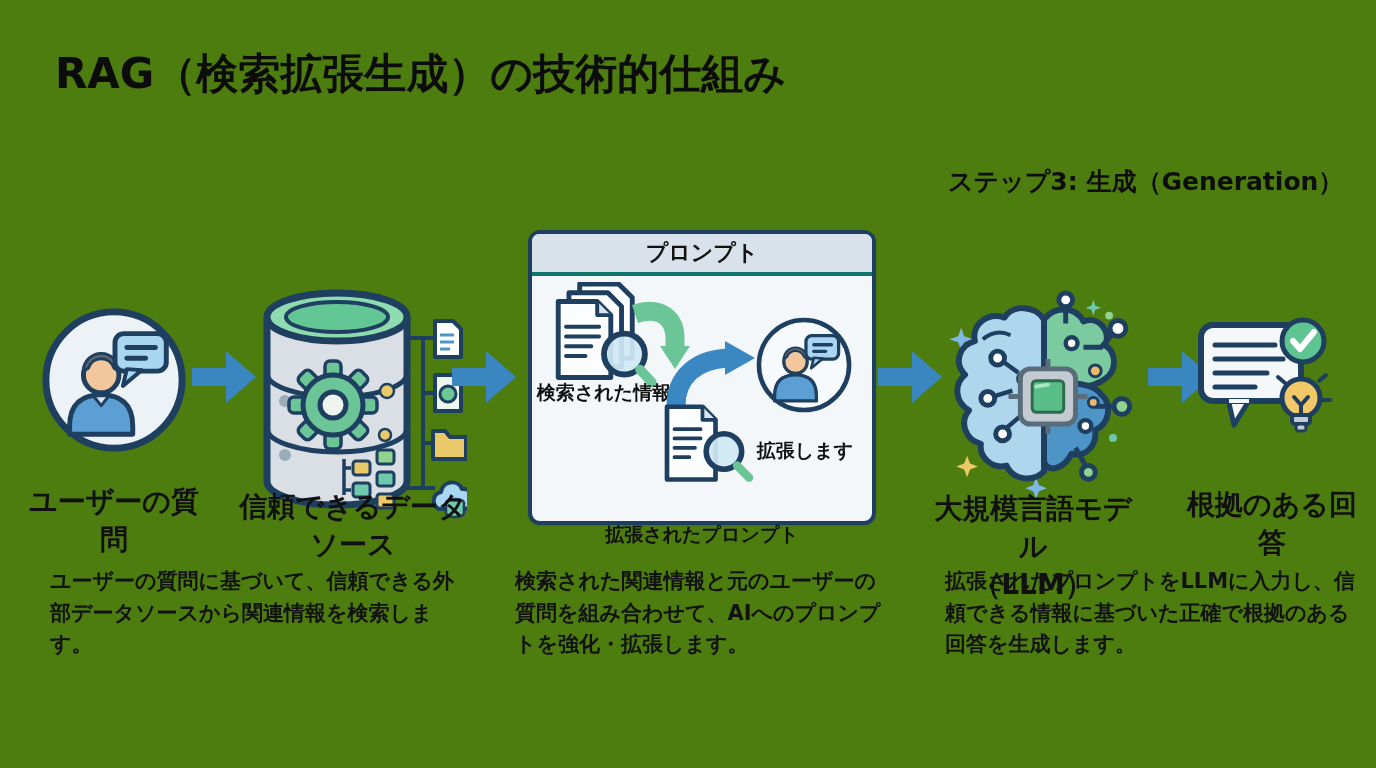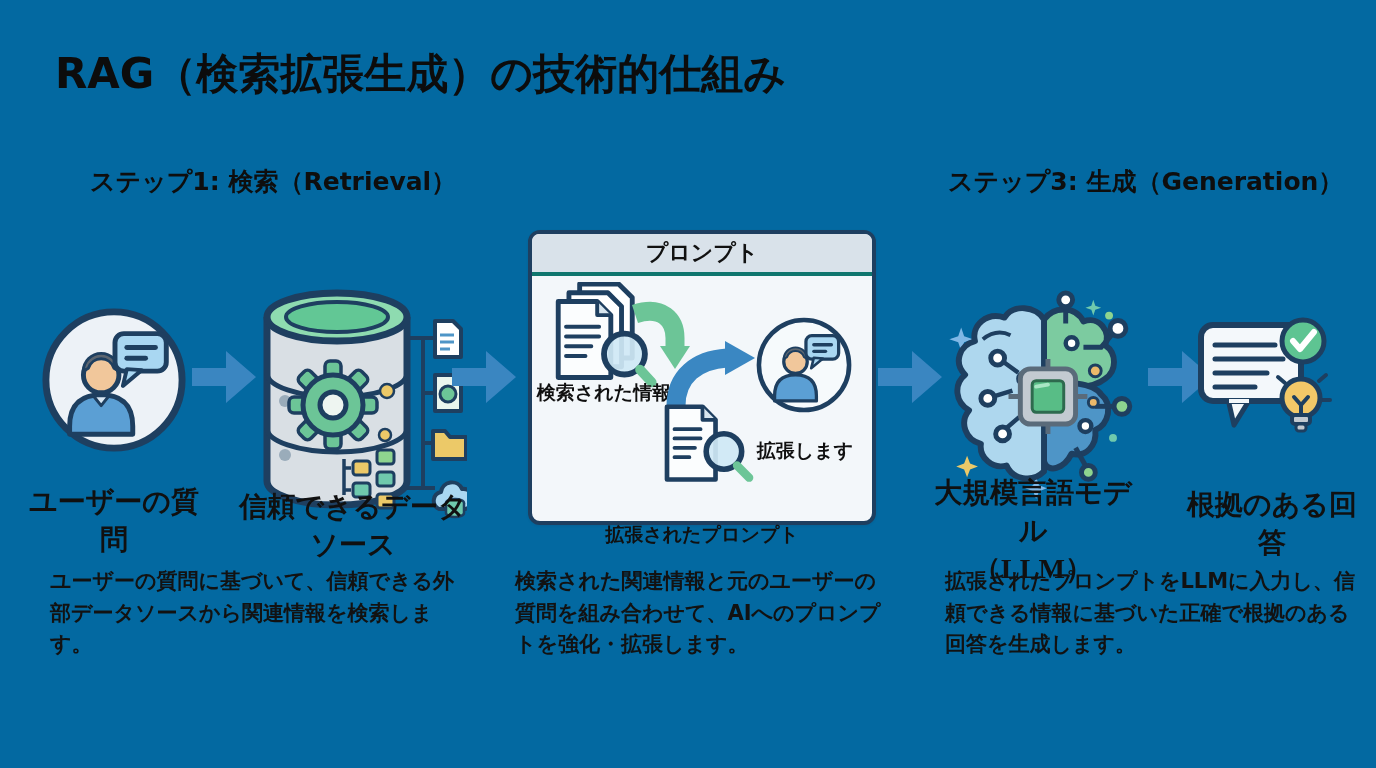--- a/index.html
+++ b/index.html
@@ -1,16 +1,16 @@
 <!DOCTYPE html>
 <html><head>
 <meta charset="utf-8">
 <style>
   html,body{margin:0;padding:0;background:#ffffff;}
-  .canvas{position:relative;width:1376px;height:768px;background:#0369a1;overflow:hidden;
+  .canvas{position:relative;width:1376px;height:768px;background:#4d7c0f;overflow:hidden;
           font-family:"DejaVu Sans","Liberation Sans",sans-serif;color:#111;}
   .abs{position:absolute;}
   .title{font-size:42px;font-weight:800;letter-spacing:0px;white-space:nowrap;color:#0c0c0c;}
   .step-header{font-size:25px;font-weight:800;white-space:nowrap;color:#0e0e0e;}
   .lbl{font-weight:700;font-size:28px;text-align:center;color:#101010;line-height:1.35;}
   .lbl-sm{font-weight:700;font-size:19px;text-align:center;color:#101010;line-height:1.32;}
   .desc{font-weight:700;font-size:21px;line-height:1.5;color:#121212;text-align:left;}
   .prompt-box{box-sizing:border-box;width:348px;height:295px;border:4px solid #1e3f60;border-radius:12px;
               background:#f3f7fa;box-shadow:0 1px 2px rgba(30,63,96,.15);}
   .prompt-header{box-sizing:border-box;height:42px;background:#d9e2ea;border-bottom:4px solid #0f766e;
@@ -18,21 +18,20 @@
   .prompt-content{position:relative;width:100%;height:213px;}
   svg{display:block;}
 </style>
 </head>
 <body>
 
 <div class="canvas">
 
   <div class="abs title" style="left:55px;top:46px;">RAG（検索拡張生成）の技術的仕組み</div>
 
-  <div class="abs step-header" style="left:90px;top:165px;">ステップ1: 検索（Retrieval）</div>
   <div class="abs step-header" style="left:948px;top:165px;">ステップ3: 生成（Generation）</div>
 
   <div class="abs" style="left:40px;top:306px;width:148px;height:148px;">
     <svg width="148" height="148" viewBox="0 0 150 150">
       <circle cx="75" cy="75" r="69" fill="#edf2f7" stroke="#1e3f60" stroke-width="7"></circle>
       <path d="M30 122 C30 98 44 90 62 90 C80 90 94 98 94 122 L94 130 L30 130 Z" fill="#5b9fd4" stroke="#1e3f60" stroke-width="5" stroke-linejoin="round"></path>
       <path d="M54 91 L62 101 L70 91 Z" fill="#d9e8f4" stroke="#1e3f60" stroke-width="3" stroke-linejoin="round"></path>
       <circle cx="62" cy="70" r="18" fill="#f1c79b" stroke="#1e3f60" stroke-width="5"></circle>
       <path d="M44 66 a18 18 0 0 1 36 0 l-5 -3 a14 15 0 0 0 -26 0 Z" fill="#5d6670" stroke="#1e3f60" stroke-width="3" stroke-linejoin="round"></path>
       <rect x="76" y="28" width="52" height="38" rx="9" fill="#a9d7f2" stroke="#1e3f60" stroke-width="5"></rect>
@@ -190,21 +189,21 @@
       <circle cx="58" cy="148" r="7" fill="#ffffff" stroke="#1e3f60" stroke-width="5"></circle>
       <circle cx="80" cy="92" r="6" fill="#ffffff" stroke="#1e3f60" stroke-width="4.5"></circle>
       <path d="M38 52 C48 44 58 44 66 48" fill="none" stroke="#1e3f60" stroke-width="4"></path>
 
       <path d="M76 110 h-12 M132 110 h12 M104 82 v-10 M104 138 v10" stroke="#5a6b7a" stroke-width="5"></path>
       <rect x="76" y="82" width="56" height="56" rx="10" fill="#c3cad1" stroke="#5a6b7a" stroke-width="5"></rect>
       <rect x="88" y="94" width="32" height="32" rx="4" fill="#58bd86" stroke="#2e6a4e" stroke-width="3"></rect>
       <path d="M92 100 L104 98" stroke="#a9e6c4" stroke-width="4" stroke-linecap="round"></path>
     </svg>
   </div>
-  <div class="abs lbl" style="left:933px;top:474px;width:200px;font-family:Liberation Serif, serif;">
+  <div class="abs lbl" style="left:933px;top:490px;width:200px;">
     <div>大規模言語モデル</div>
     <div>（LLM）</div>
   </div>
 
   <div class="abs" style="left:1148px;top:346px;">
     <svg width="66" height="62" viewBox="0 0 66 62">
         <polygon points="0,22 34,22 34,5 64,31 34,57 34,40 0,40" fill="#3a86c1"></polygon>
       </svg>
   </div>
 

